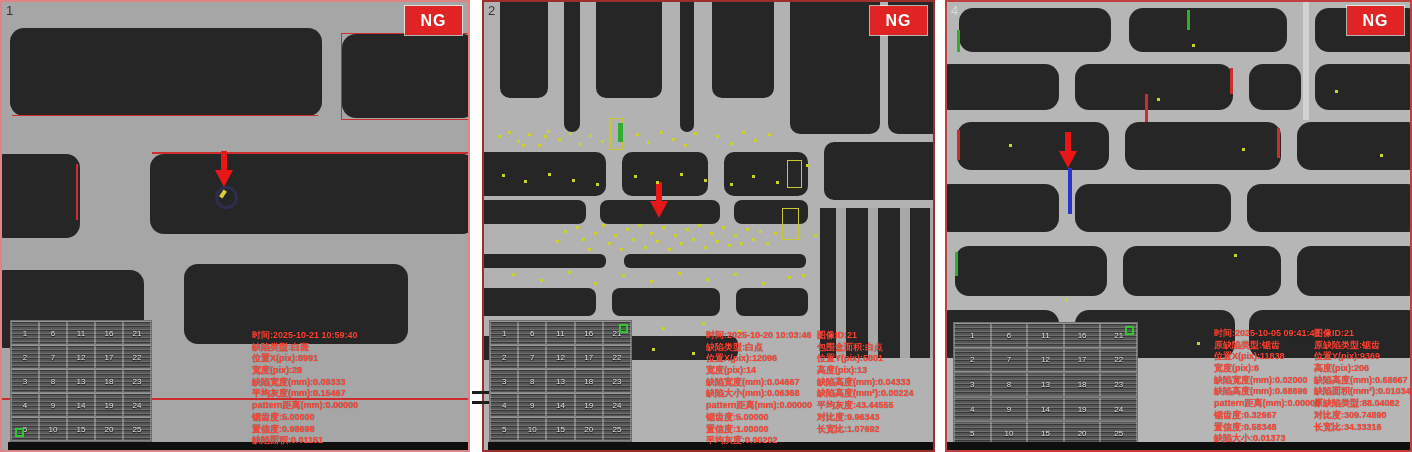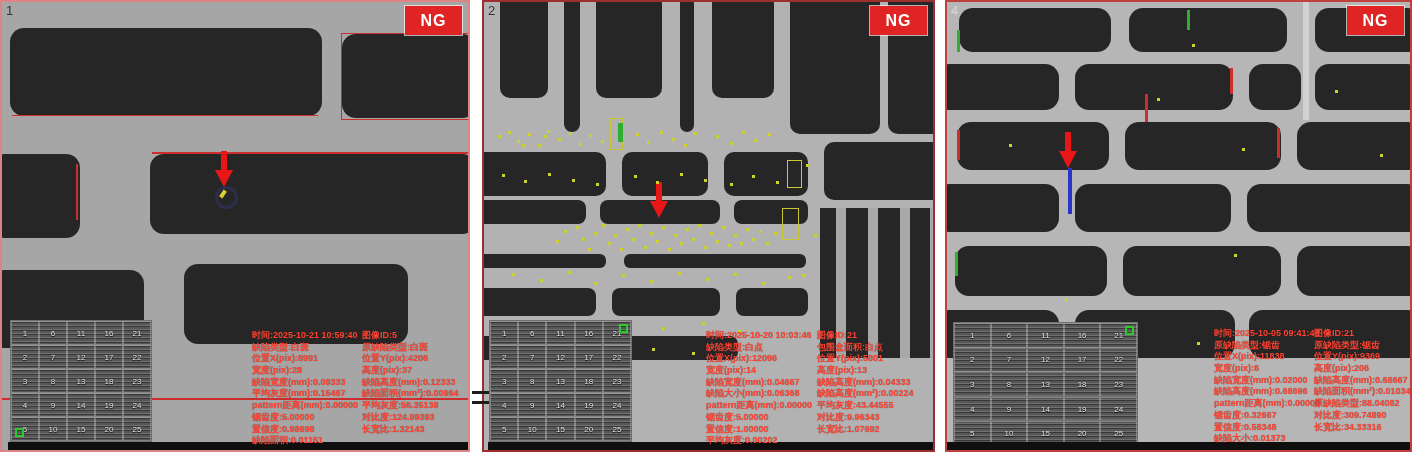--- a/index.html
+++ b/index.html
@@ -155,31 +155,20 @@
           <div class="info-line">时间:2025-10-21 10:59:40</div>
           <div class="info-line">缺陷类型:白斑</div>
           <div class="info-line">位置X(pix):8991</div>
           <div class="info-line">宽度(pix):28</div>
           <div class="info-line">缺陷宽度(mm):0.09333</div>
           <div class="info-line">平均灰度(mm):0.15467</div>
           <div class="info-line">pattern距离(mm):0.00000</div>
           <div class="info-line">锯齿度:5.00000</div>
           <div class="info-line">置信度:0.98698</div>
           <div class="info-line">缺陷面积:0.01151</div>
-        </div>
-      <div class="col" style="left: 360px; top: 328px; color: rgb(255, 68, 51);">
-          <div class="info-line">图像ID:5</div>
-          <div class="info-line">原缺陷类型:白斑</div>
-          <div class="info-line">位置Y(pix):4206</div>
-          <div class="info-line">高度(pix):37</div>
-          <div class="info-line">缺陷高度(mm):0.12333</div>
-          <div class="info-line">缺陷面积(mm²):0.00964</div>
-          <div class="info-line">平均灰度:56.35138</div>
-          <div class="info-line">对比度:124.99393</div>
-          <div class="info-line">长宽比:1.32143</div>
         </div>
     </div>
     <div class="bottom-bar" style="left:6px;right:0;"></div>
   </div>
 
   <div class="panel" style="left: 482px; width: 453px; border-color: rgb(156, 46, 46);">
     <div class="scene" style="background: rgb(178, 178, 178);">
         <div class="sh" style="width: 48px; height: 108px; background: rgb(38, 38, 38); border-radius: 10px; left: 16px; top: -12px;"></div>
         <div class="sh" style="width: 16px; height: 142px; background: rgb(38, 38, 38); border-radius: 8px; left: 80px; top: -12px;"></div>
         <div class="sh" style="width: 66px; height: 108px; background: rgb(38, 38, 38); border-radius: 10px; left: 112px; top: -12px;"></div>

